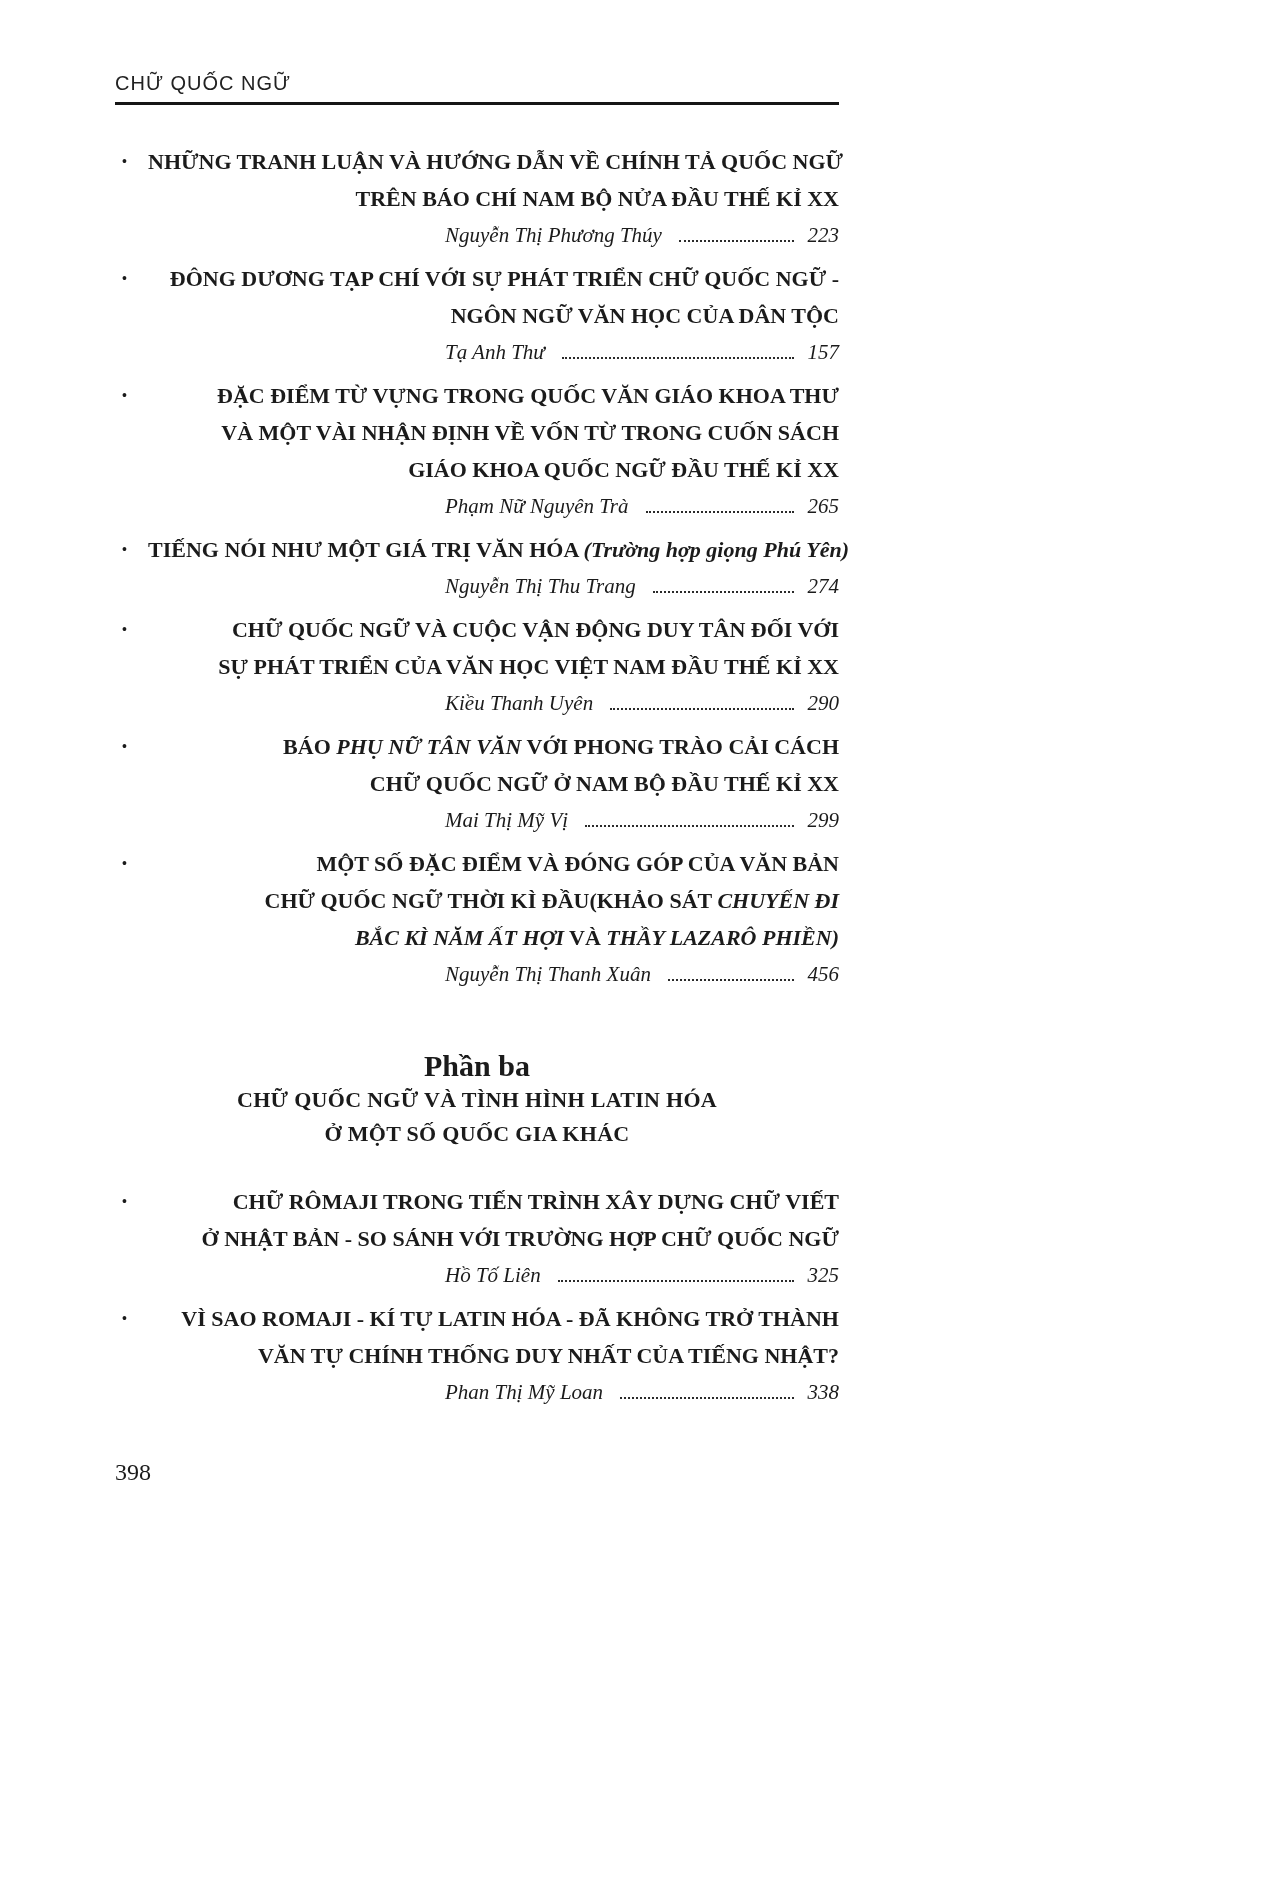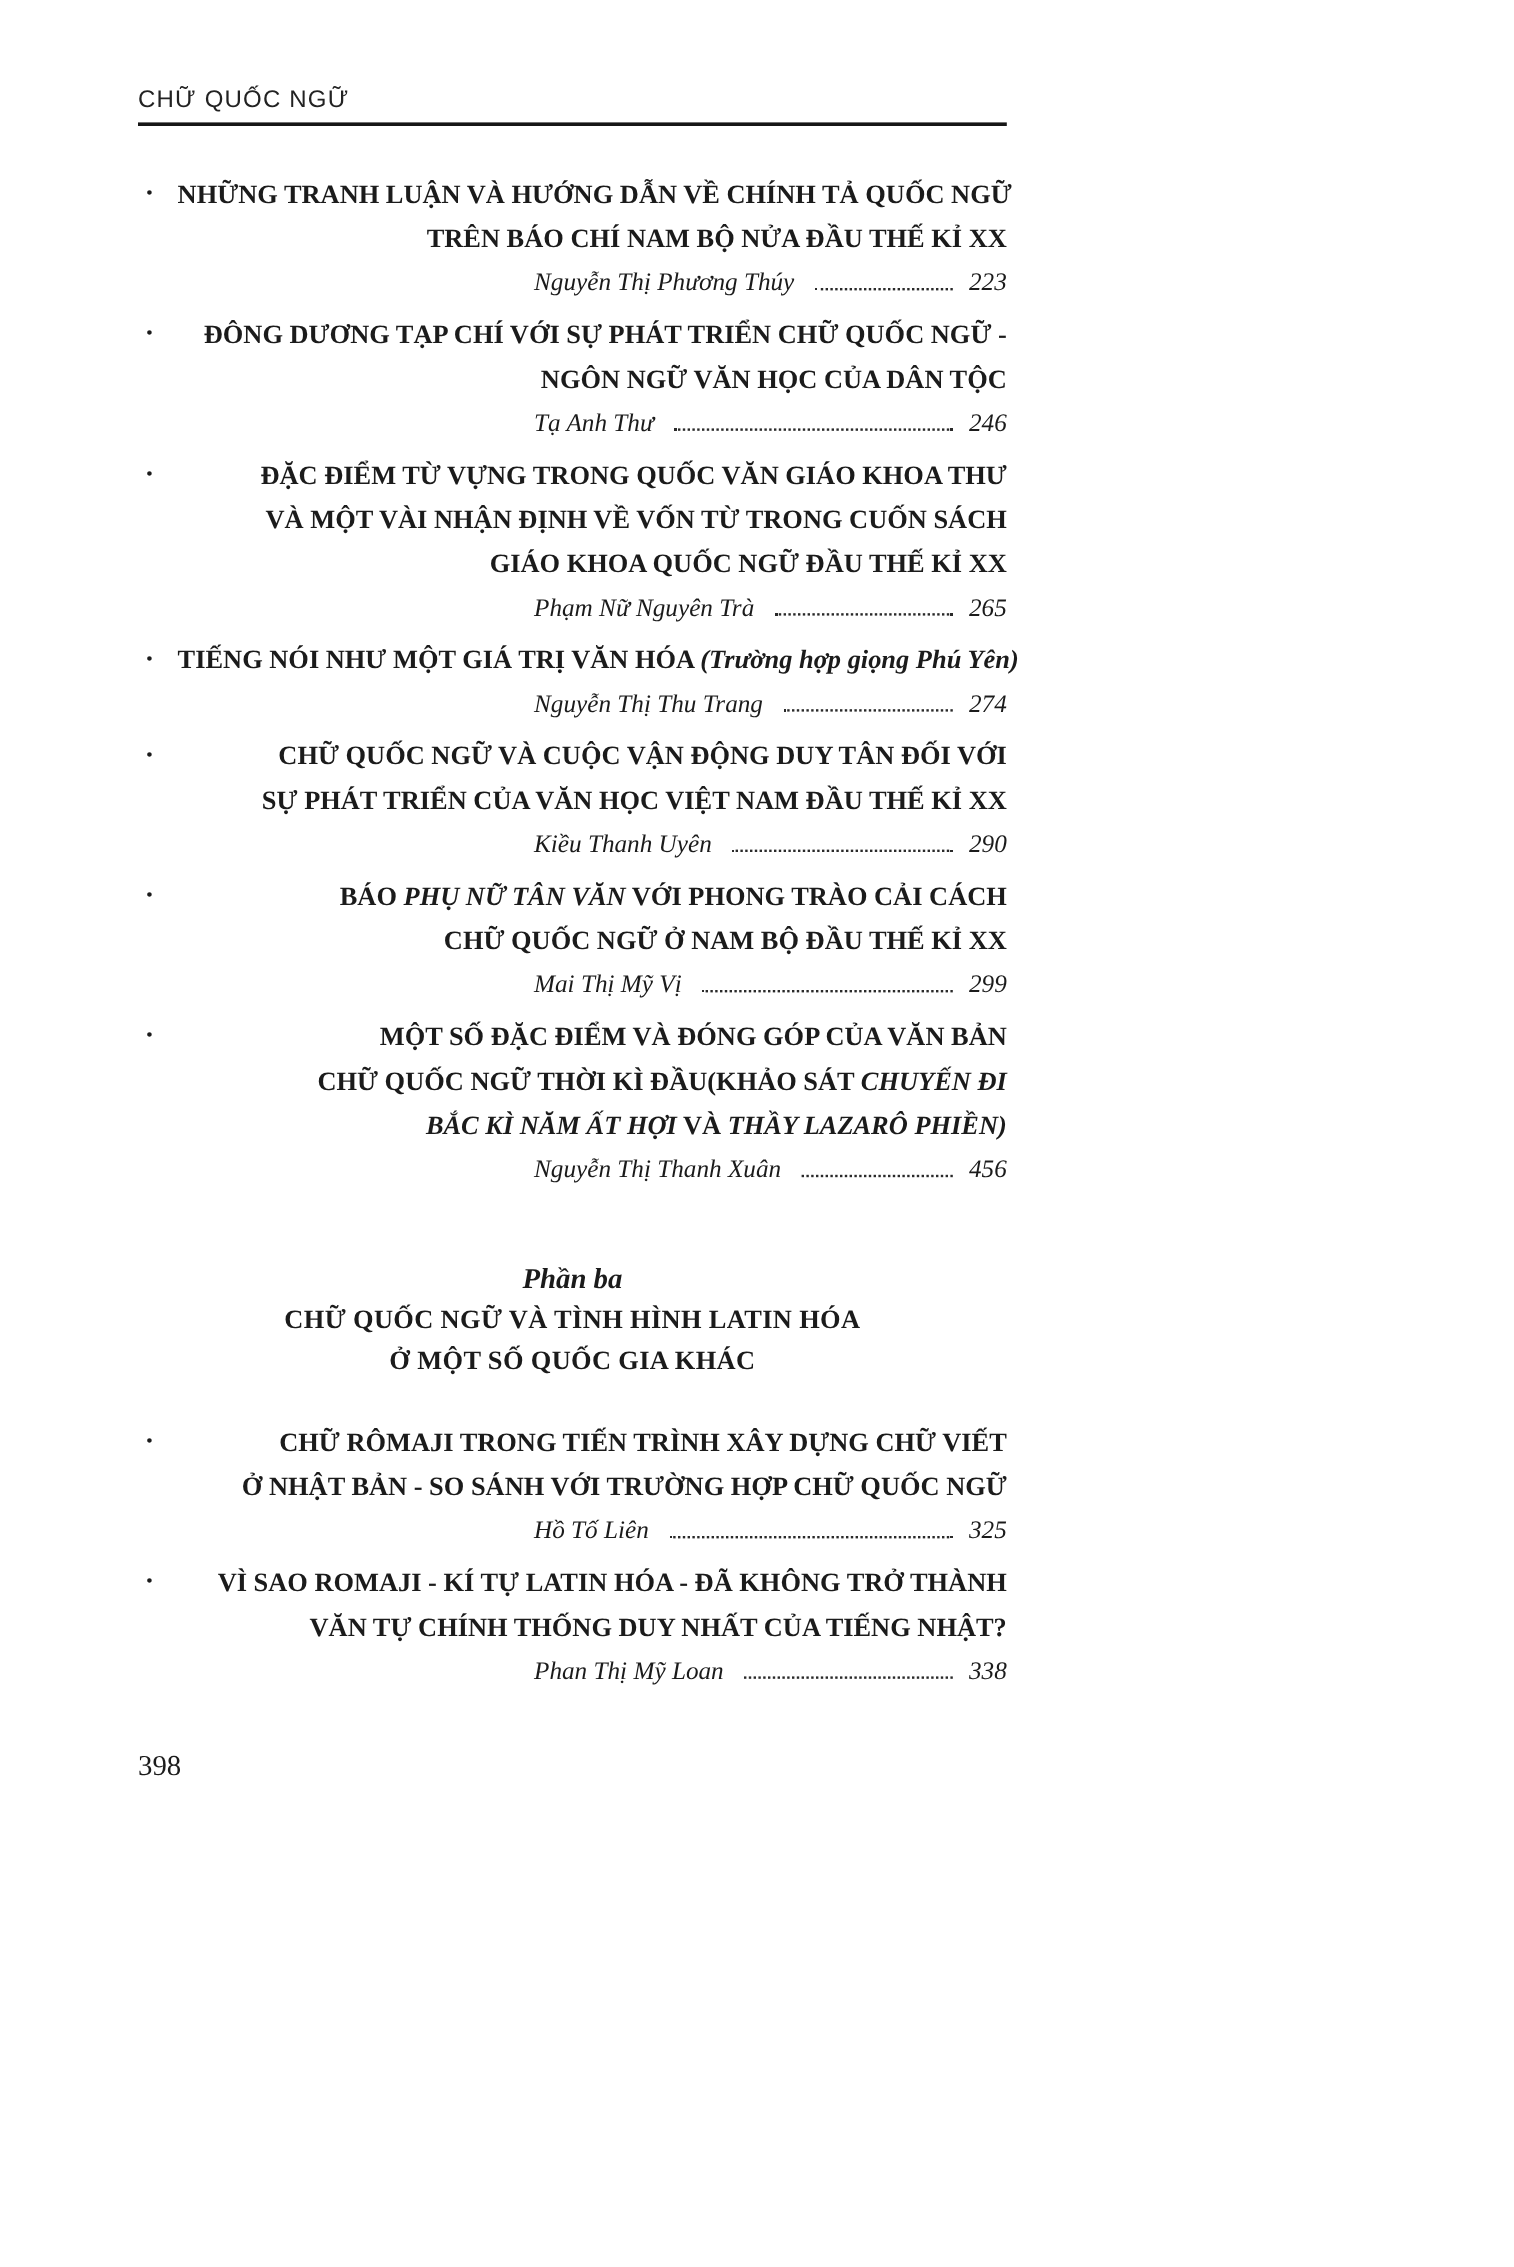--- a/index.html
+++ b/index.html
@@ -77,22 +77,21 @@
   .pagenum { white-space: nowrap; }
 
   
   .section-heading {
     text-align: center;
     margin-top: 56px;
     margin-bottom: 32px;
   }
   .part-label {
     font-weight: bold;
-    font-style: italic;
-    font-size: 24px;
+    font-size: 30px;
     line-height: 34px;
   }
   .heading-line {
     font-weight: bold;
     font-size: 22px;
     line-height: 34px;
     letter-spacing: 0.3px;
   }
 
   
@@ -131,21 +130,21 @@
         <div class="entry-title">
           <span class="bullet">•</span>
           <div class="title-lines">
             <div class="title-line"><span>ĐÔNG DƯƠNG TẠP CHÍ VỚI SỰ PHÁT TRIỂN CHỮ QUỐC NGỮ -</span></div>
             <div class="title-line"><span>NGÔN NGỮ VĂN HỌC CỦA DÂN TỘC</span></div>
           </div>
         </div>
         <div class="author-row">
           <span class="author">Tạ Anh Thư</span>
           <span class="leader"></span>
-          <span class="pagenum">246</span>
+          <span class="pagenum">157</span>
         </div>
       </div>
       <div class="entry">
         <div class="entry-title">
           <span class="bullet">•</span>
           <div class="title-lines">
             <div class="title-line"><span>ĐẶC ĐIỂM TỪ VỰNG TRONG QUỐC VĂN GIÁO KHOA THƯ</span></div>
             <div class="title-line"><span>VÀ MỘT VÀI NHẬN ĐỊNH VỀ VỐN TỪ TRONG CUỐN SÁCH</span></div>
             <div class="title-line"><span>GIÁO KHOA QUỐC NGỮ ĐẦU THẾ KỈ XX</span></div>
           </div>

